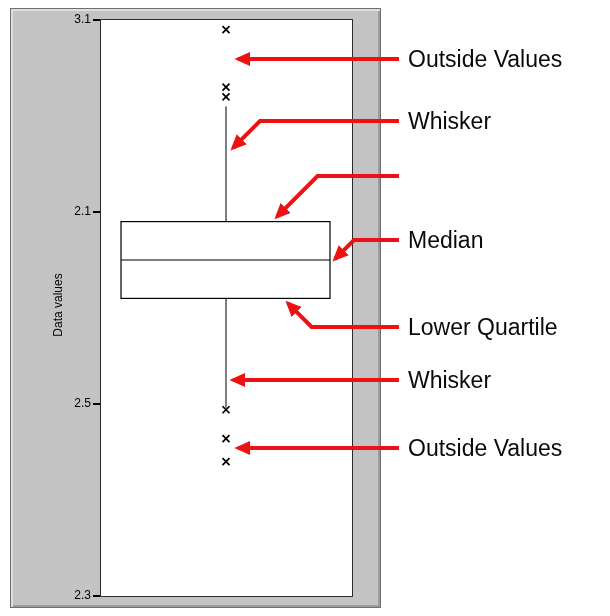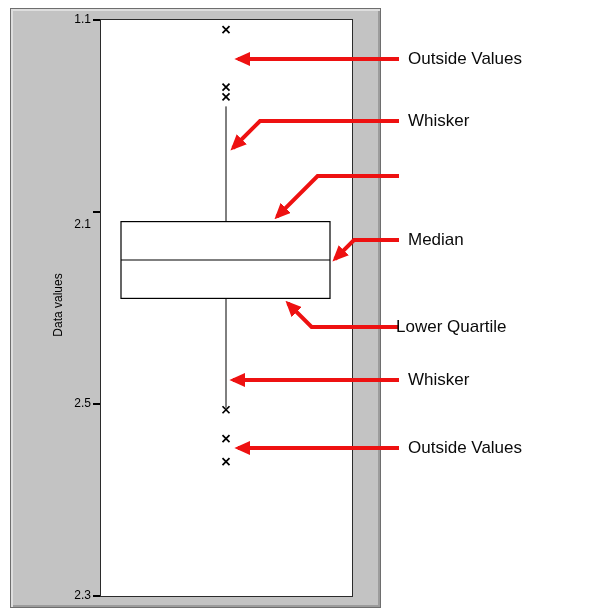--- a/index.html
+++ b/index.html
@@ -17,21 +17,21 @@
     background:#ffffff;border:1px solid #2b2b2b;box-sizing:border-box;
   }
   .ylabel{
     position:absolute;left:-3px;top:297px;width:120px;text-align:center;
     font-size:12px;color:#000;transform:rotate(-90deg);
   }
   .ytick{
     position:absolute;width:33px;text-align:right;font-size:12px;color:#000;
   }
   .ann-label{
-    position:absolute;font-size:17px;line-height:22px;color:#0a0a0a;white-space:nowrap;text-align:right;
+    position:absolute;font-size:23px;line-height:22px;color:#0a0a0a;white-space:nowrap;text-align:right;
   }
   svg.overlay{position:absolute;left:0;top:0;width:610px;height:616px;pointer-events:none;}
 </style>
 </head>
 <body>
 
 <div id="page-root">
   <div class="panel">
     <div class="ylabel" style="position:absolute;left:-13px;top:289px;">Data values</div>
   </div>
@@ -57,23 +57,23 @@
         </marker>
       </defs>
       <line x1="399" y1="59" x2="238" y2="59" stroke="#ee1111" stroke-width="4" marker-end="url(#ah)"></line>
       <polyline points="399,121 260,121 233,148" fill="none" stroke="#ee1111" stroke-width="4" stroke-linejoin="miter" marker-end="url(#ah)"></polyline>
       <polyline points="399,176 317.5999999999998,176 277,216.5999999999998" fill="none" stroke="#ee1111" stroke-width="4" stroke-linejoin="miter" marker-end="url(#ah)"></polyline>
       <polyline points="399,240 353.9999999999998,240 335,258.9999999999998" fill="none" stroke="#ee1111" stroke-width="4" stroke-linejoin="miter" marker-end="url(#ah)"></polyline>
       <polyline points="399,327 311.60000000000025,327 288,303.39999999999975" fill="none" stroke="#ee1111" stroke-width="4" stroke-linejoin="miter" marker-end="url(#ah)"></polyline>
       <line x1="399" y1="380" x2="233" y2="380" stroke="#ee1111" stroke-width="4" marker-end="url(#ah)"></line>
       <line x1="399" y1="448" x2="238" y2="448" stroke="#ee1111" stroke-width="4" marker-end="url(#ah)"></line>
     </svg>
-<div class="ytick" style="left: 58px; top: 12px;">1.1</div>
-    <div class="ytick" style="left: 58px; top: 204px; margin-top: 13px;">2.1</div>
+<div class="ytick" style="left: 58px; top: 12px;">3.1</div>
+    <div class="ytick" style="left: 58px; top: 204px;">2.1</div>
     <div class="ytick" style="left: 58px; top: 396px;">2.5</div>
     <div class="ytick" style="left: 58px; top: 588px;">2.3</div>
     <div class="ann-label" style="left: 408px; top: 48px;">Outside Values</div>
     <div class="ann-label" style="left: 408px; top: 110px;">Whisker</div>
     <div class="ann-label" style="left: 408px; top: 229px;">Median</div>
-    <div class="ann-label" style="left: 396px; top: 316px;">Lower Quartile</div>
+    <div class="ann-label" style="left: 408px; top: 316px;">Lower Quartile</div>
     <div class="ann-label" style="left: 408px; top: 369px;">Whisker</div>
     <div class="ann-label" style="left: 408px; top: 437px;">Outside Values</div>
   </div>
 
 </body></html>

